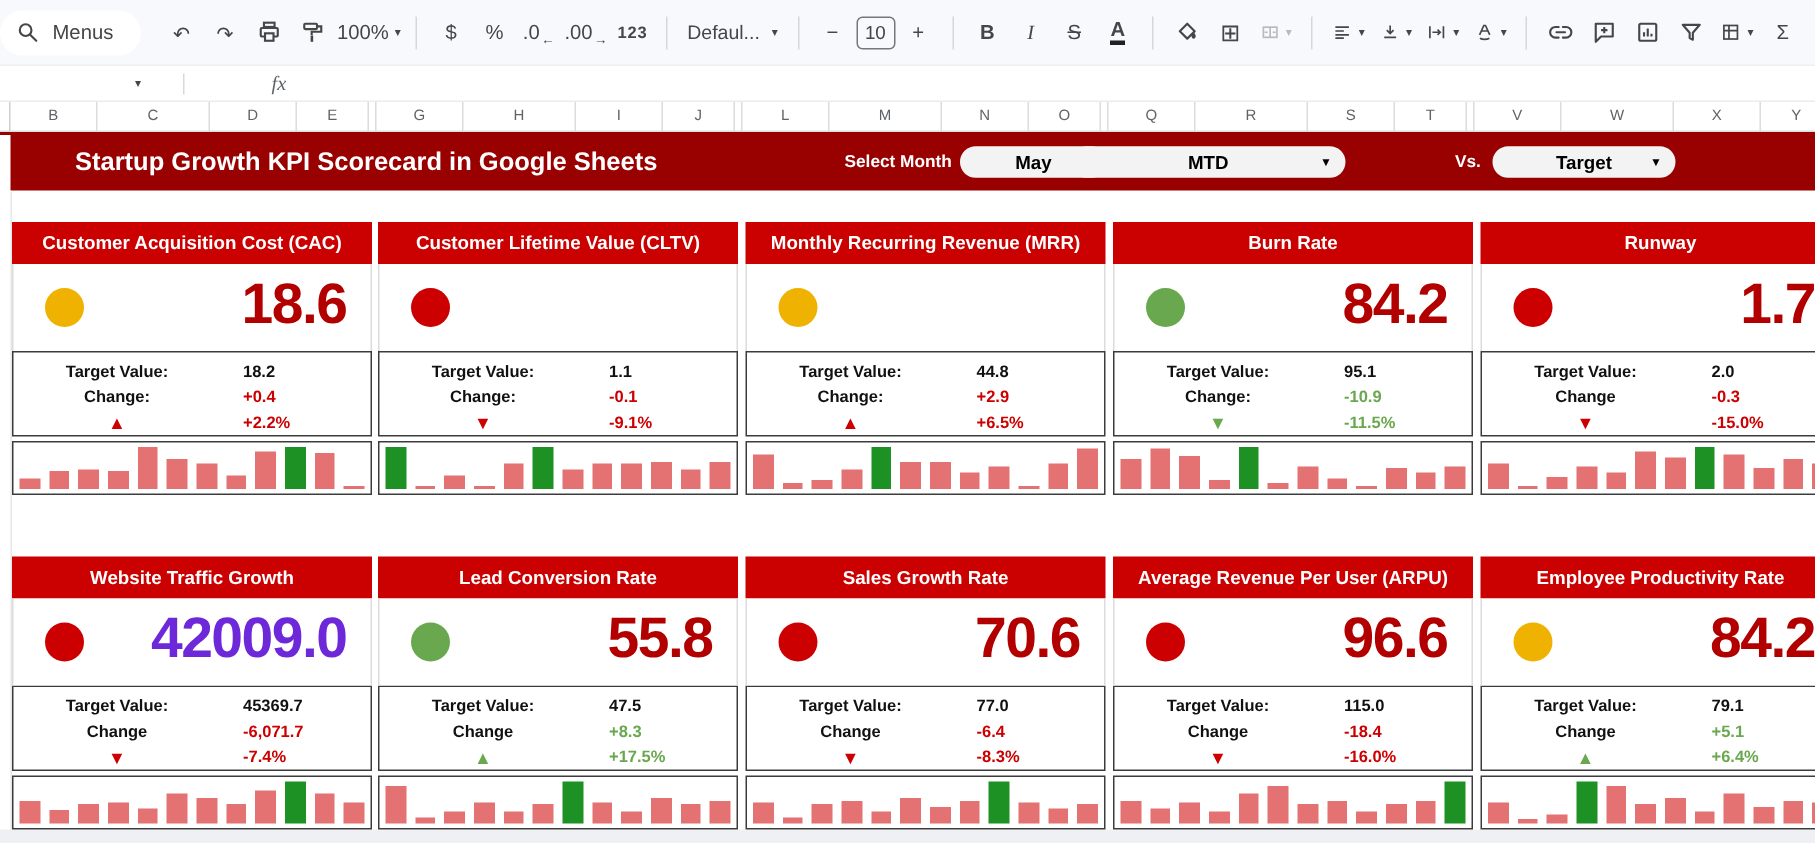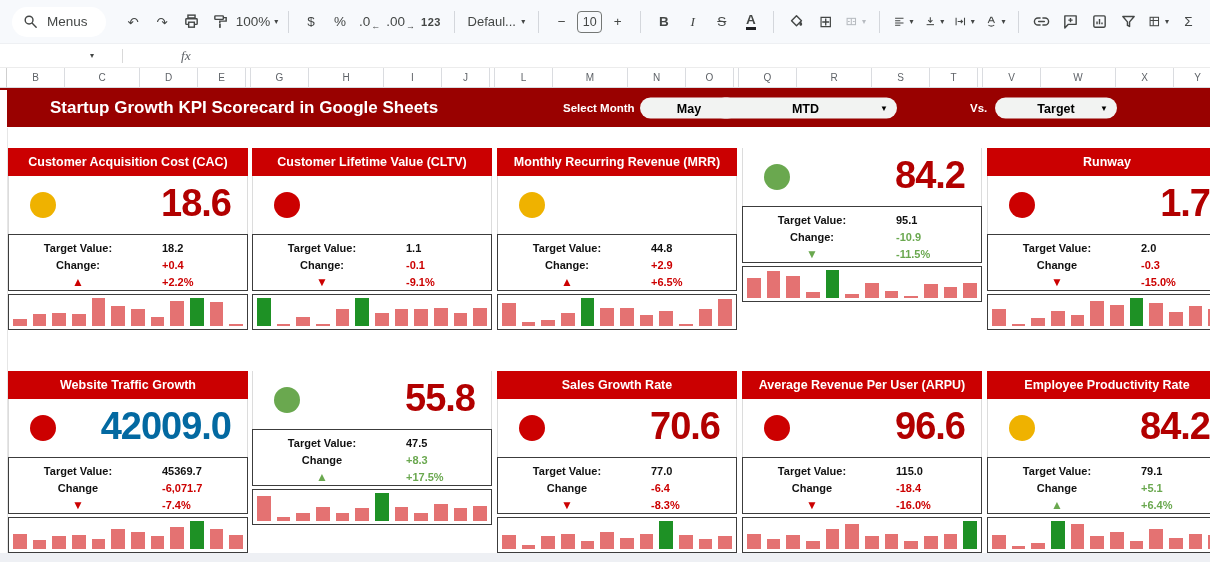--- a/index.html
+++ b/index.html
@@ -5,21 +5,21 @@
   * { box-sizing: border-box; }
   html,body { margin:0; padding:0; }
   body {
     width:1210px; height:562px; overflow:hidden;
     font-family:"Liberation Sans", sans-serif; background:#fff;
   }
   
   .toolbar { height:44px; background:#f7f9fc; display:flex; align-items:center;
     padding:0 8px 0 0; gap:2px; color:#444746; border-bottom:1px solid #eef0f3; }
   .menus-pill { background:#fff; border-radius:16px; height:30px; display:flex; align-items:center;
-    gap:8px; padding:0 18px 0 10px; font-size:13.5px; color:#444746; margin:0 12px 0 12px; }
+    gap:8px; padding:0 18px 0 10px; font-size:13.5px; color:#444746; margin:0 12px 0 0; }
   .tb-btn { display:flex; align-items:center; justify-content:center; min-width:27px; height:27px;
     border-radius:4px; font-size:13.5px; padding:0 4px; position:relative; }
   .tb-divider { width:1px; height:22px; background:#d4d7dc; margin:0 7px; flex:none; }
   .caret { font-size:8px; color:#444746; margin-left:4px; }
   .num-box { border:1px solid #747775; border-radius:4px; width:30px; height:22px;
     display:flex; align-items:center; justify-content:center; font-size:12.5px; }
   .sub-arrow { font-size:9px; position:relative; top:4px; left:1px; }
   .b-bold { font-weight:bold; }
   .b-italic { font-style:italic; font-family:"Liberation Serif",serif; }
   .b-strike { text-decoration:line-through; }
@@ -390,20 +390,21 @@
         <div class="sbar" style="background: rgb(228, 114, 114); height: 18px;"></div>
         <div class="sbar" style="background: rgb(228, 114, 114); height: 18px;"></div>
         <div class="sbar" style="background: rgb(228, 114, 114); height: 11px;"></div>
         <div class="sbar" style="background: rgb(228, 114, 114); height: 15px;"></div>
         <div class="sbar" style="background: rgb(228, 114, 114); height: 2px;"></div>
         <div class="sbar" style="background: rgb(228, 114, 114); height: 17px;"></div>
         <div class="sbar" style="background: rgb(228, 114, 114); height: 27px;"></div>
       </div>
     </div>
     <div class="card" style="left: 742px; top: 20px;">
+      <div class="card-header" style="background:#cb0001">Burn Rate</div>
       <div class="card-value">
         <div class="status-dot" style="background:#6aa84f"></div>
         <div class="big-value" style="color:#b20000">84.2</div>
       </div>
       <div class="card-details">
         <div class="d-row">
           <span class="d-lbl">Target Value:</span>
           <span class="d-val">95.1</span>
         </div>
         <div class="d-row">
@@ -462,21 +463,21 @@
         <div class="sbar" style="background: rgb(228, 114, 114); height: 23px;"></div>
         <div class="sbar" style="background: rgb(228, 114, 114); height: 14px;"></div>
         <div class="sbar" style="background: rgb(228, 114, 114); height: 20px;"></div>
         <div class="sbar" style="background: rgb(228, 114, 114); height: 17px;"></div>
       </div>
     </div>
     <div class="card" style="left: 8px; top: 243px;">
       <div class="card-header" style="background:#cb0001">Website Traffic Growth</div>
       <div class="card-value">
         <div class="status-dot" style="background:#cc0000"></div>
-        <div class="big-value" style="color:#0369a1">42009.0</div>
+        <div class="big-value" style="color:#6d28d9">42009.0</div>
       </div>
       <div class="card-details">
         <div class="d-row">
           <span class="d-lbl">Target Value:</span>
           <span class="d-val">45369.7</span>
         </div>
         <div class="d-row">
           <span class="d-lbl">Change</span>
           <span class="d-val c-red">-6,071.7</span>
         </div>
@@ -494,20 +495,21 @@
         <div class="sbar" style="background: rgb(228, 114, 114); height: 20px;"></div>
         <div class="sbar" style="background: rgb(228, 114, 114); height: 17px;"></div>
         <div class="sbar" style="background: rgb(228, 114, 114); height: 13px;"></div>
         <div class="sbar" style="background: rgb(228, 114, 114); height: 22px;"></div>
         <div class="sbar" style="background: rgb(30, 145, 37); height: 28px;"></div>
         <div class="sbar" style="background: rgb(228, 114, 114); height: 20px;"></div>
         <div class="sbar" style="background: rgb(228, 114, 114); height: 14px;"></div>
       </div>
     </div>
     <div class="card" style="left: 252px; top: 243px;">
+      <div class="card-header" style="background:#cb0001">Lead Conversion Rate</div>
       <div class="card-value">
         <div class="status-dot" style="background:#6aa84f"></div>
         <div class="big-value" style="color:#b20000">55.8</div>
       </div>
       <div class="card-details">
         <div class="d-row">
           <span class="d-lbl">Target Value:</span>
           <span class="d-val">47.5</span>
         </div>
         <div class="d-row">

